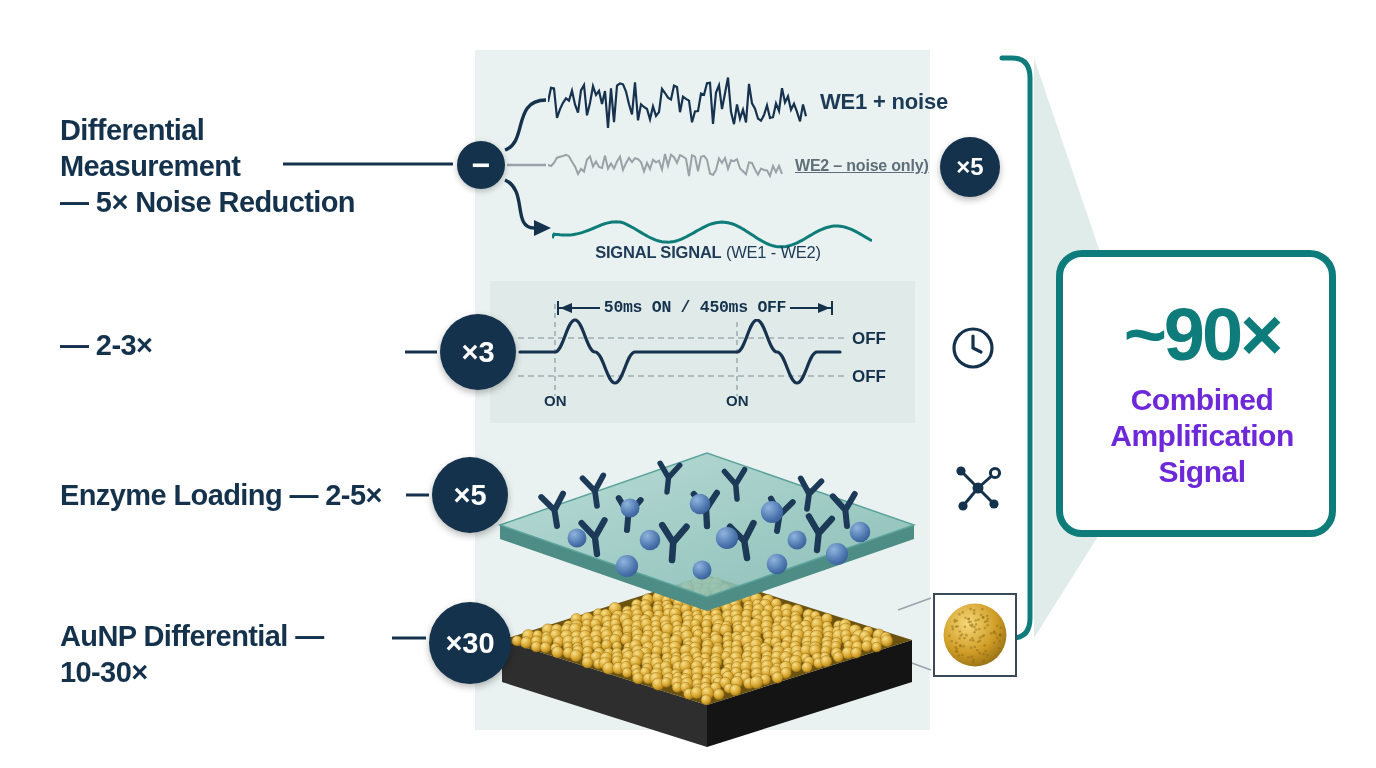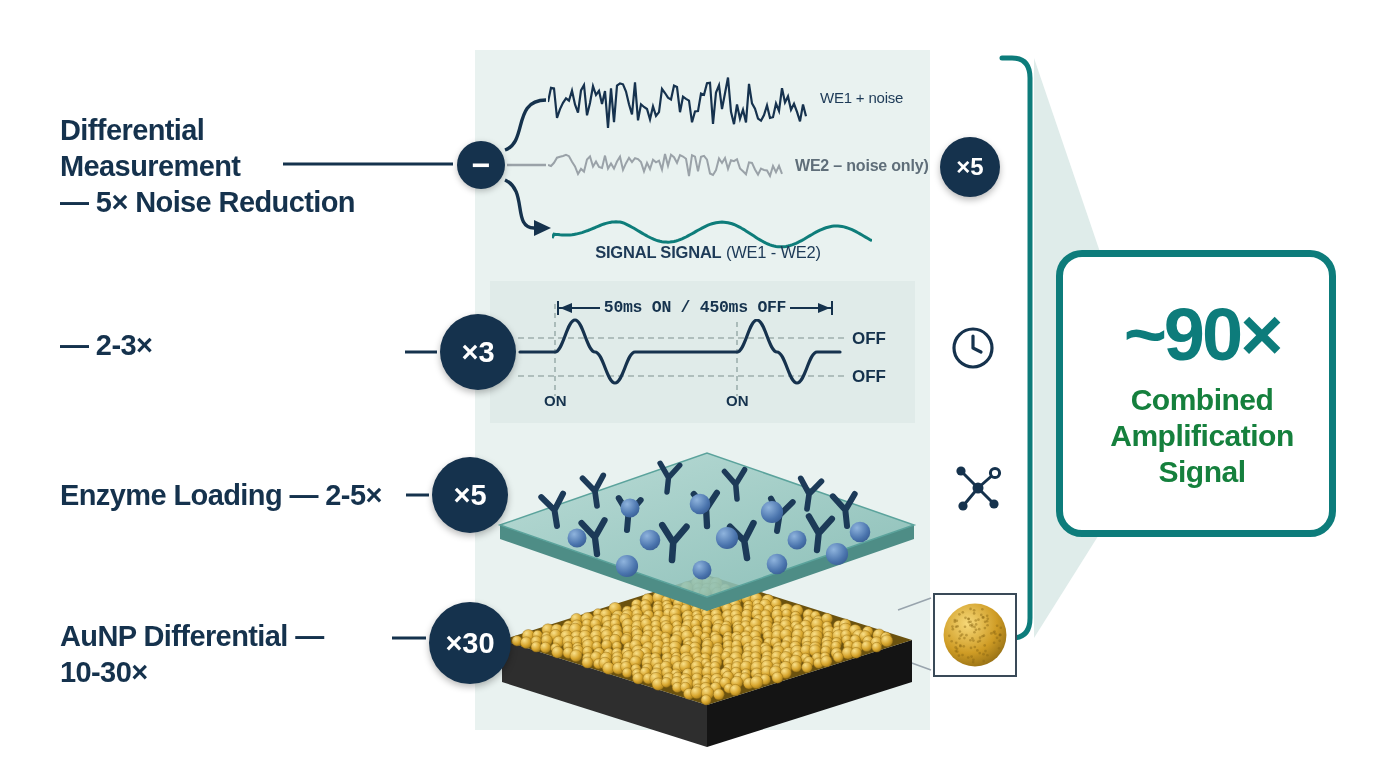--- a/index.html
+++ b/index.html
@@ -11,33 +11,33 @@
   .label-block{position:absolute;color:#15324d;font-weight:bold;font-size:29px;line-height:36px;letter-spacing:-0.6px;margin-left:8px;}
   .badge{position:absolute;background:#15324d;border-radius:50%;color:#ffffff;font-weight:bold;
          display:flex;align-items:center;justify-content:center;box-shadow:0 3px 7px rgba(0,0,0,.28);}
   .badge-sm{left:940px;top:137px;width:60px;height:60px;font-size:24px;}
   .badge-b2{left:440px;top:314px;width:76px;height:76px;font-size:29px;}
   .badge-b3{left:432px;top:457px;width:76px;height:76px;font-size:29px;}
   .badge-b4{left:429px;top:602px;width:82px;height:82px;font-size:29px;}
   .minus-node{position:absolute;left:457px;top:141px;width:48px;height:48px;border-radius:50%;
               background:#15324d;color:#fff;display:flex;align-items:center;justify-content:center;
               font-size:32px;font-weight:bold;box-shadow:0 2px 6px rgba(0,0,0,.25);}
-  .sig-label{position:absolute;color:#1d3a57;font-weight:normal;font-size:15px;letter-spacing:-0.2px;}
-  .sig-label-gray{position:absolute;color:#5f6e79;font-weight:bold;font-size:16px;letter-spacing:-0.2px;}
+  .sig-label{position:absolute;color:#1d3a57;font-weight:bold;font-size:22px;letter-spacing:-0.2px;}
+  .sig-label-gray{position:absolute;color:#5f6e79;font-weight:bold;font-size:16px;letter-spacing:-0.2px;text-decoration:underline;}
   .cleaned-label{position:absolute;left:530px;top:243px;width:356px;text-align:center;font-size:16.5px;color:#1d3a57;letter-spacing:-0.2px;}
   .cleaned-label b{font-weight:bold;}
   .timing-chip{position:absolute;left:600px;top:297px;width:190px;height:22px;line-height:22px;
                text-align:center;background:#e0ebe9;color:#15324d;font-weight:bold;font-size:16.5px;letter-spacing:-0.3px;font-family:Liberation Mono, monospace;}
   .detail-box{position:absolute;left:933px;top:593px;width:84px;height:84px;background:#ffffff;
               border:2px solid #3a4a58;box-sizing:border-box;}
   .result-box{position:absolute;left:1056px;top:250px;width:280px;height:287px;background:#ffffff;
               border:7px solid #0d7c7b;border-radius:26px;box-sizing:border-box;
               display:flex;flex-direction:column;align-items:center;justify-content:center;padding-left:12px;}
   .result-value{font-size:74px;font-weight:bold;color:#0d7c7b;letter-spacing:-3px;line-height:1;margin-bottom:10px;}
-  .result-caption{font-size:30px;font-weight:bold;color:#15803d;line-height:1.2;text-align:center;letter-spacing:-0.5px;}
+  .result-caption{font-size:30px;font-weight:bold;color:#6d28d9;line-height:1.2;text-align:center;letter-spacing:-0.5px;}
   svg{display:block;}
 </style>
 </head>
 <body>
 
 <div class="canvas">
 
   <div class="panel"></div>
   <div class="pulse-panel"></div>
 

